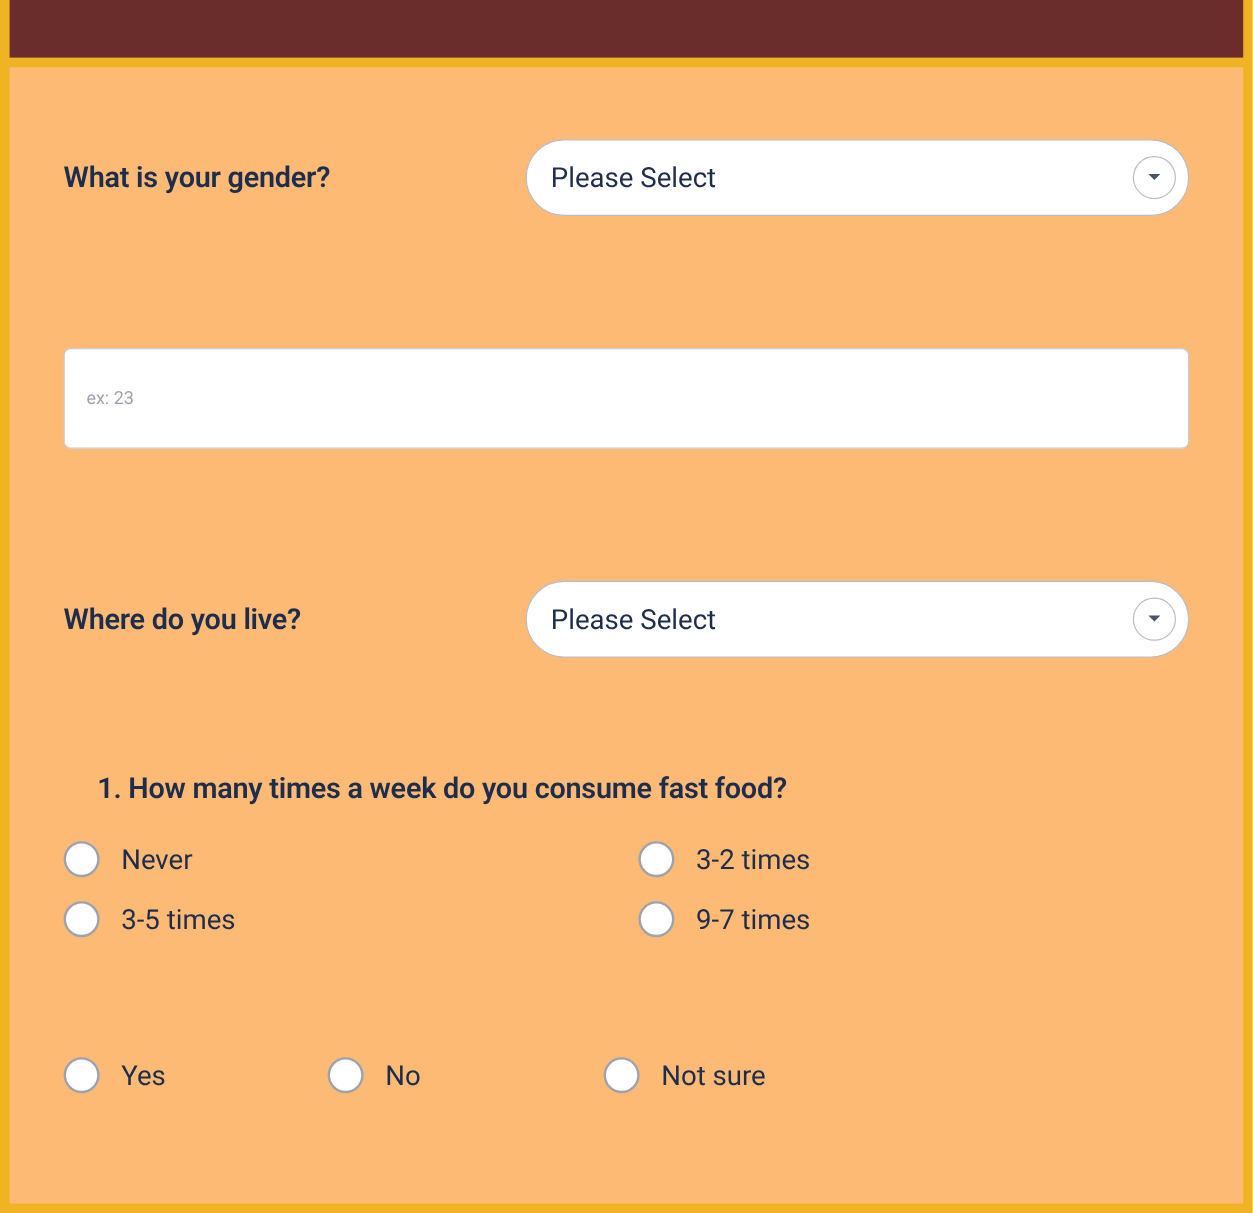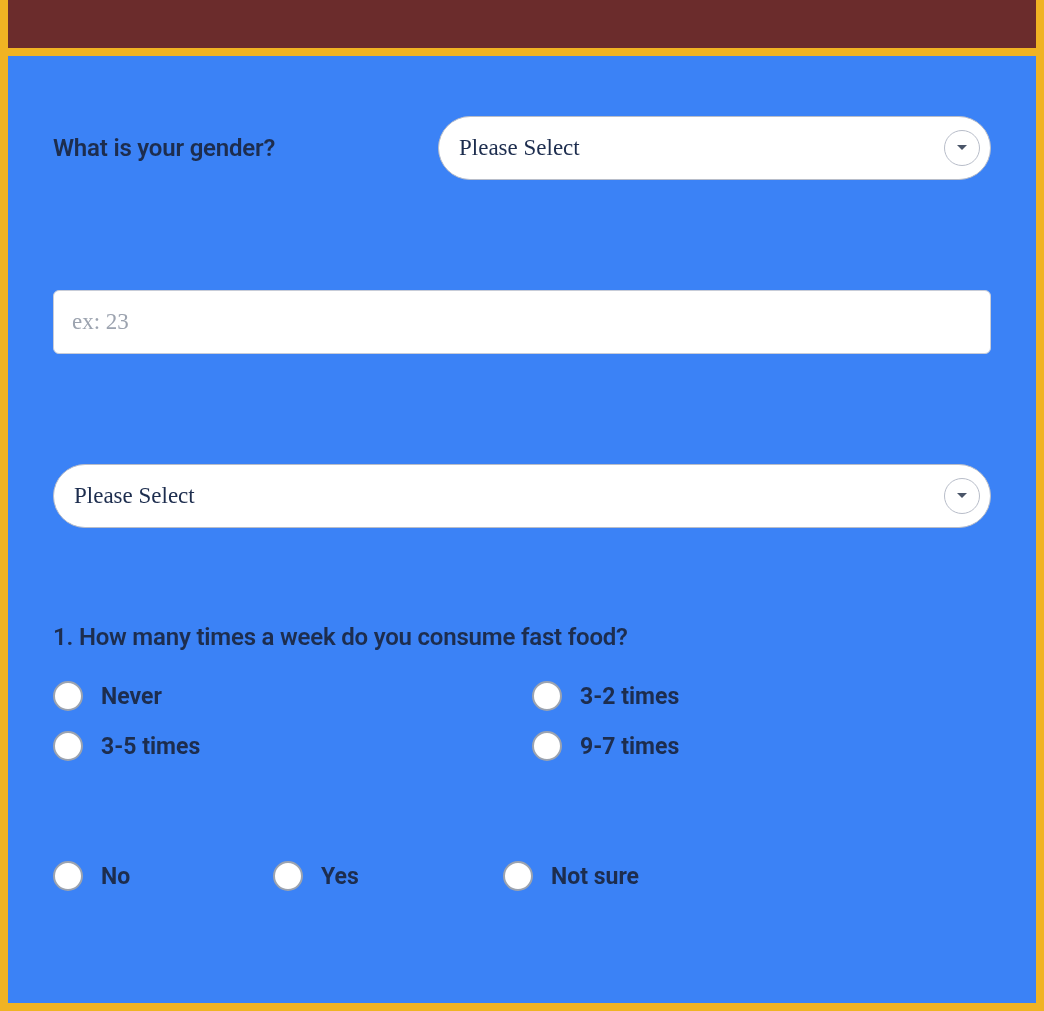--- a/index.html
+++ b/index.html
@@ -21,40 +21,39 @@
       padding: 0 8px 8px 8px;
       position: relative;
     }
     .header-bar {
       background: #6b2c2c;
       height: 48px;
       margin: 0 0 8px 0;
       width: 100%;
     }
     .form-panel {
-      background: #3b82f6;
+      background: #fdba74;
       padding: 60px 45px 0 45px;
       height: calc(100% - 56px);
     }
     .field-row {
       display: flex;
       align-items: center;
       margin-bottom: 110px;
     }
     .field-label {
       width: 385px;
       flex-shrink: 0;
       font-size: 24px;
       font-weight: 600;
       color: #1d2d4e;
       letter-spacing: -0.2px;
     }
     .field-control {
       flex: 1;
-      font-family: Liberation Serif, serif;
     }
     .select-wrap {
       position: relative;
       border: 1px solid #b8bdc9;
       border-radius: 32px;
       height: 64px;
       display: flex;
       align-items: center;
       padding: 0 20px;
       background: #fff;
@@ -78,39 +77,40 @@
       justify-content: center;
     }
     .select-caret svg {
       width: 12px;
       height: 10px;
     }
     .text-input {
       width: 100%;
       border: 1px solid #c7ccd8;
       border-radius: 6px;
-      height: 64px;
+      height: 84px;
       padding: 12px 18px;
-      font-size: 23px;
+      font-size: 15px;
       color: #1d2d4e;
       font-family: inherit;
       outline: none;
     }
     .text-input::placeholder {
       color: #9ca3af;
     }
     .question-block {
       margin-bottom: 100px;
     }
     .question-title {
       font-size: 24px;
       font-weight: 600;
       color: #1d2d4e;
       margin-bottom: 30px;
       letter-spacing: -0.2px;
+      margin-left: 28px;
     }
     .options-grid-2 {
       display: grid;
       grid-template-columns: 1fr 1fr;
       row-gap: 20px;
       column-gap: 20px;
     }
     .options-grid-3 {
       display: flex;
       gap: 0;
@@ -128,21 +128,21 @@
       width: 30px;
       height: 30px;
       border: 2px solid #9ca3af;
       border-radius: 50%;
       flex-shrink: 0;
       background: #fff;
     }
     .option-label {
       font-size: 23px;
       color: #1d2d4e;
-      font-weight: 700;
+      font-weight: 400;
     }
   </style>
 </head>
 <body>
 
 <div class="outer-frame">
   <div class="header-bar"></div>
   <div class="form-panel">
 
     <div class="field-row">
@@ -159,20 +159,21 @@
       </div>
     </div>
 
     <div class="field-row">
       <div class="field-control">
         <input type="text" class="text-input" placeholder="ex: 23" style="">
       </div>
     </div>
 
     <div class="field-row" style="margin-bottom:95px;">
+      <div class="field-label">Where do you live?</div>
       <div class="field-control">
         <div class="select-wrap">
           <span class="select-text">Please Select</span>
           <span class="select-caret">
             <svg viewBox="0 0 12 8">
                 <path d="M1 1 L6 6 L11 1 Z" fill="#4a5568"></path>
               </svg>
           </span>
         </div>
       </div>
@@ -197,25 +198,25 @@
           <span class="radio-circle"></span>
           <span class="option-label">9-7 times</span>
         </div>
       </div>
     </div>
 
     <div class="question-block">
       <div class="options-grid-3">
         <div class="option-item">
           <span class="radio-circle"></span>
+          <span class="option-label">Yes</span>
+        </div>
+        <div class="option-item">
+          <span class="radio-circle"></span>
           <span class="option-label">No</span>
-        </div>
-        <div class="option-item">
-          <span class="radio-circle"></span>
-          <span class="option-label">Yes</span>
         </div>
         <div class="option-item">
           <span class="radio-circle"></span>
           <span class="option-label">Not sure</span>
         </div>
       </div>
     </div>
 
   </div>
 </div>

